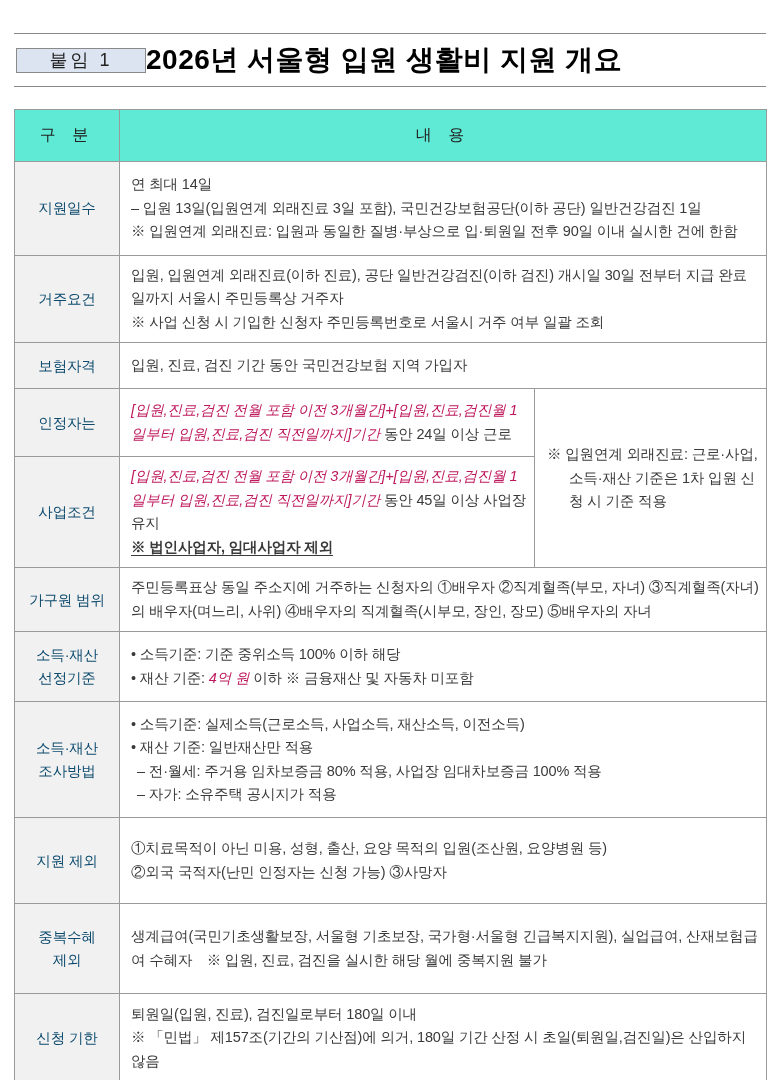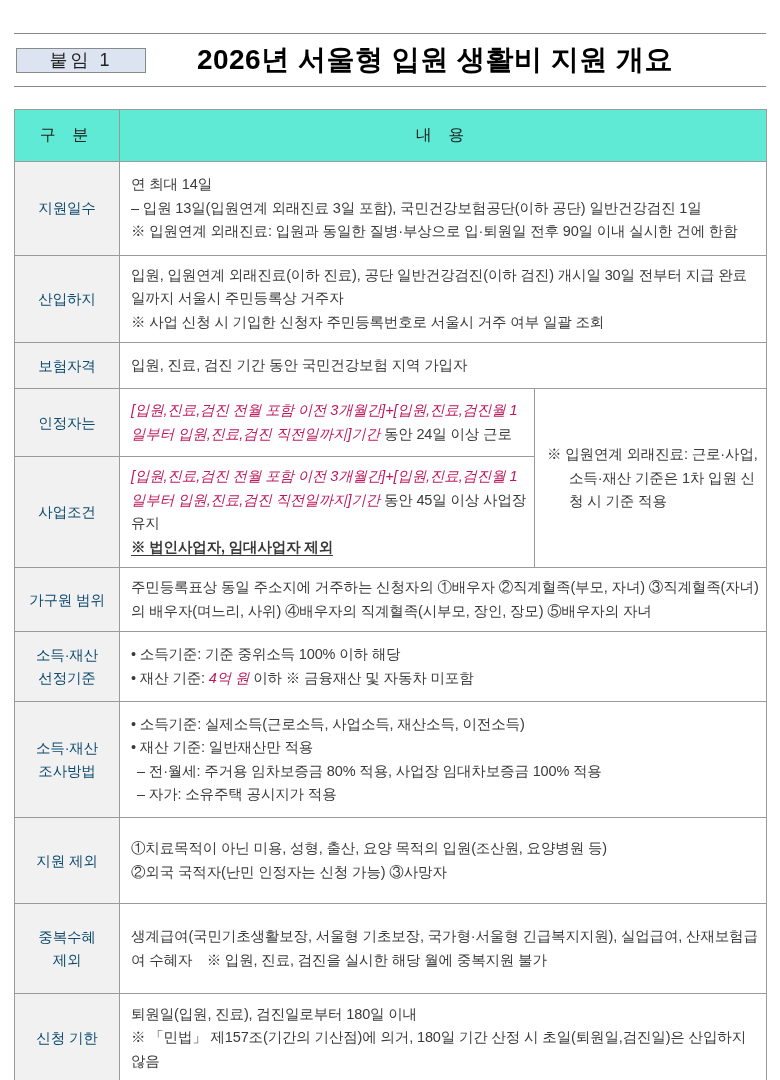--- a/index.html
+++ b/index.html
@@ -30,21 +30,20 @@
     display: flex;
     align-items: center;
     justify-content: center;
     font-size: 18px;
     letter-spacing: 3px;
     color: #222;
     flex: 0 0 auto;
   }
   .doc-title {
     flex: 1;
-    text-align: center;
     font-size: 28px;
     font-weight: 800;
     letter-spacing: 0.5px;
     color: #000;
     padding-right: 40px;
   }
 
   
   table.info-table {
     margin-top: 22px;
@@ -133,21 +132,21 @@
           </td>
       <td class="content" colspan="2">
         <div>연 최대 14일</div>
         <div>– 입원 13일(입원연계 외래진료 3일 포함), 국민건강보험공단(이하 공단) 일반건강검진 1일</div>
         <div>※ 입원연계 외래진료: 입원과 동일한 질병·부상으로 입·퇴원일 전후 90일 이내 실시한 건에 한함</div>
       </td>
     </tr>
 
     <tr class="r-resid">
       <td class="label">
-            <span>산입하지</span>
+            <span>거주요건</span>
           </td>
       <td class="content" colspan="2">
         <div>입원, 입원연계 외래진료(이하 진료), 공단 일반건강검진(이하 검진) 개시일 30일 전부터 지급 완료일까지 서울시 주민등록상 거주자</div>
         <div>※ 사업 신청 시 기입한 신청자 주민등록번호로 서울시 거주 여부 일괄 조회</div>
       </td>
     </tr>
 
     <tr class="r-insur">
       <td class="label">
             <span>보험자격</span>

